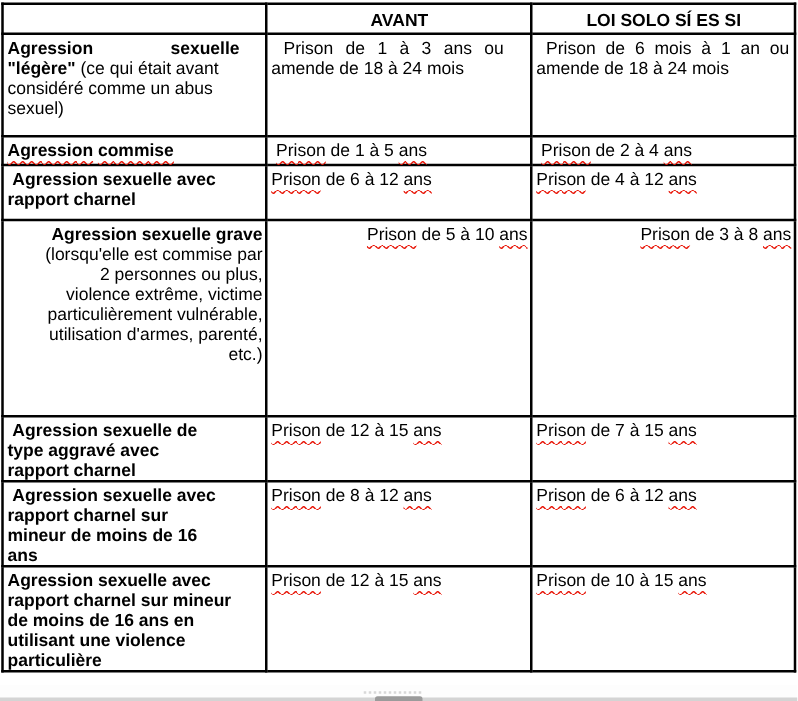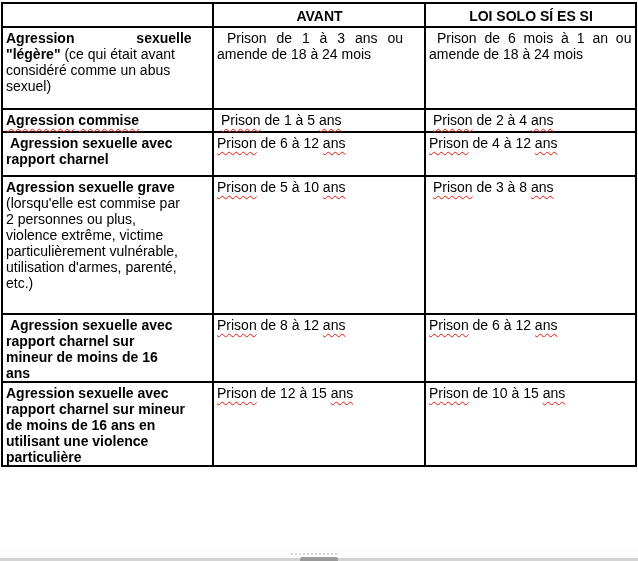--- a/index.html
+++ b/index.html
@@ -34,21 +34,21 @@
   }
   .doc-table th {
     text-align: center;
     font-weight: bold;
     padding-top: 4px;
   }
   thead tr { height: 24px; }
   tr.row-0 { height: 82px; }
   tr.row-1 { height: 23px; }
   tr.row-2 { height: 44px; }
-  tr.row-3 { height: 138px; }
+  tr.row-3 { height: 157px; text-align: right; }
   tr.row-4 { height: 49px; }
   tr.row-5 { height: 65px; }
   tr.row-6 { height: 81px; }
   .seg.b { font-weight: bold; }
   .seg.sp {
     text-decoration: underline;
     text-decoration-style: wavy;
     text-decoration-color: var(--spell, #e81507);
     text-decoration-thickness: 1px;
     text-underline-offset: 3px;
@@ -128,20 +128,27 @@
           <td class="c-label"><span class="seg seg-0 b">Agression sexuelle grave</span><span class="seg seg-1">
 (lorsqu'elle est commise par
 2 personnes ou plus,
 violence extrême, victime
 particulièrement vulnérable,
 utilisation d'armes, parenté,
 etc.)</span></td>
           <td class="c-avant"><span class="seg seg-0 sp">Prison</span><span class="seg seg-1"> de 5 à 10 </span><span class="seg seg-2 sp">ans</span></td>
           <td class="c-loi"><span class="seg seg-0"> </span><span class="seg seg-1 sp">Prison</span><span class="seg seg-2"> de 3 à 8 </span><span class="seg seg-3 sp">ans</span></td>
         </tr>
+        <tr class="row-4">
+          <td class="c-label"><span class="seg seg-0 b"> Agression sexuelle de
+type aggravé avec
+rapport charnel</span></td>
+          <td class="c-avant"><span class="seg seg-0 sp">Prison</span><span class="seg seg-1"> de 12 à 15 </span><span class="seg seg-2 sp">ans</span></td>
+          <td class="c-loi"><span class="seg seg-0 sp">Prison</span><span class="seg seg-1"> de 7 à 15 </span><span class="seg seg-2 sp">ans</span></td>
+        </tr>
         <tr class="row-5">
           <td class="c-label"><span class="seg seg-0 b"> Agression sexuelle avec
 rapport charnel sur
 mineur de moins de 16
 ans</span></td>
           <td class="c-avant"><span class="seg seg-0 sp">Prison</span><span class="seg seg-1"> de 8 à 12 </span><span class="seg seg-2 sp">ans</span></td>
           <td class="c-loi"><span class="seg seg-0 sp">Prison</span><span class="seg seg-1"> de 6 à 12 </span><span class="seg seg-2 sp">ans</span></td>
         </tr>
         <tr class="row-6">
           <td class="c-label"><span class="seg seg-0 b">Agression sexuelle avec

